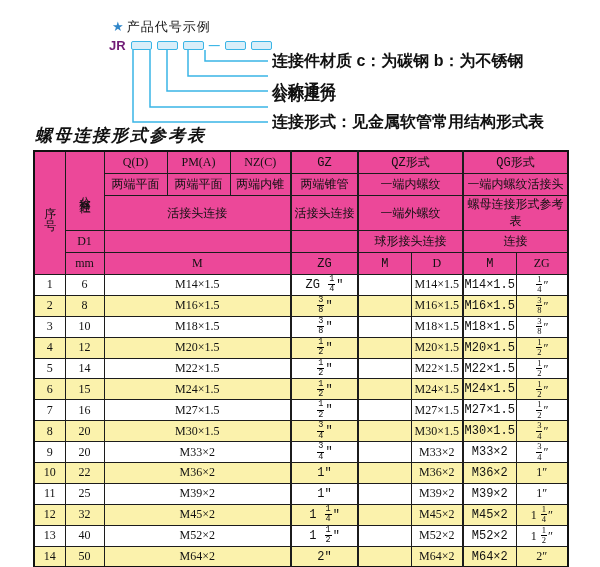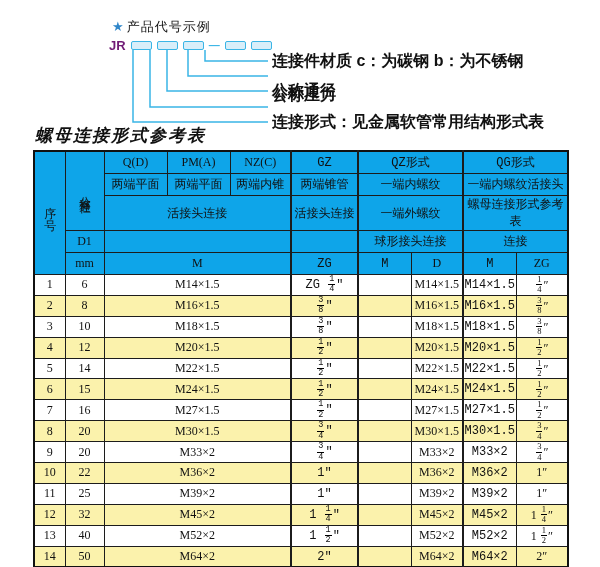--- a/index.html
+++ b/index.html
@@ -23,21 +23,21 @@
   
   .table-title{position:absolute;left:35px;top:124px;font-size:17px;font-weight:bold;
                font-style:italic;letter-spacing:2px;font-family:"DejaVu Serif","Liberation Serif",serif;}
 
   
   table.ref{position:absolute;left:33px;top:150px;border-collapse:collapse;table-layout:fixed;
             width:534px;font-family:"Liberation Serif","DejaVu Serif",serif;}
   table.ref td,table.ref th{border:1px solid #1c1c1c;text-align:center;vertical-align:middle;
             padding:0;font-weight:normal;font-size:12px;overflow:hidden;}
   table.ref{border:2px solid #111;}
-  thead td{background:#0ea5e9;font-size:11.5px;height:21px;}
+  thead td{background:#ec4899;font-size:11.5px;height:21px;}
   thead td.lat{font-size:12px;}
   tbody td{height:19.9px;background:#fff;}
   tr.alt td{background:#fbf2ac;}
   .bl2{border-left:2px solid #1c1c1c !important;font-family:Liberation Mono, monospace;}
   .vert{writing-mode:vertical-lr;text-orientation:upright;margin:0 auto;}
   .seq-cell{letter-spacing:14px;font-size:12px;}
   .dn-cell{letter-spacing:2px;font-size:11.5px;}
   .fr{display:inline-block;text-align:center;font-size:8.5px;line-height:1.1;
       vertical-align:-0.45em;margin:0 1px;}
   .fr .n{display:block;border-bottom:1px solid #000;padding:0 1px;}

